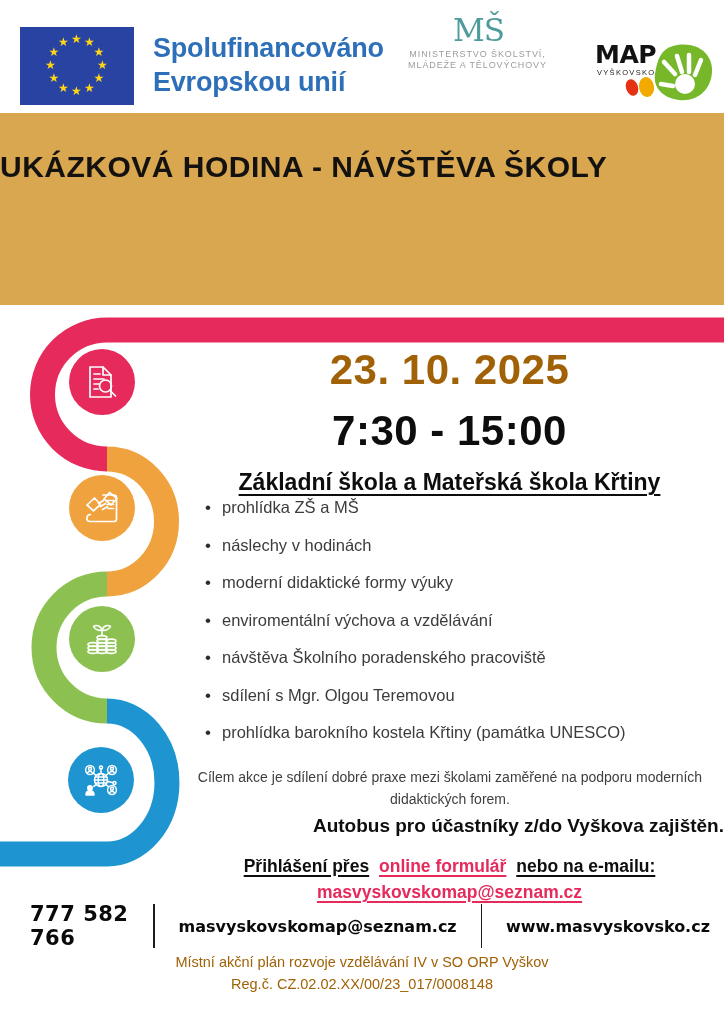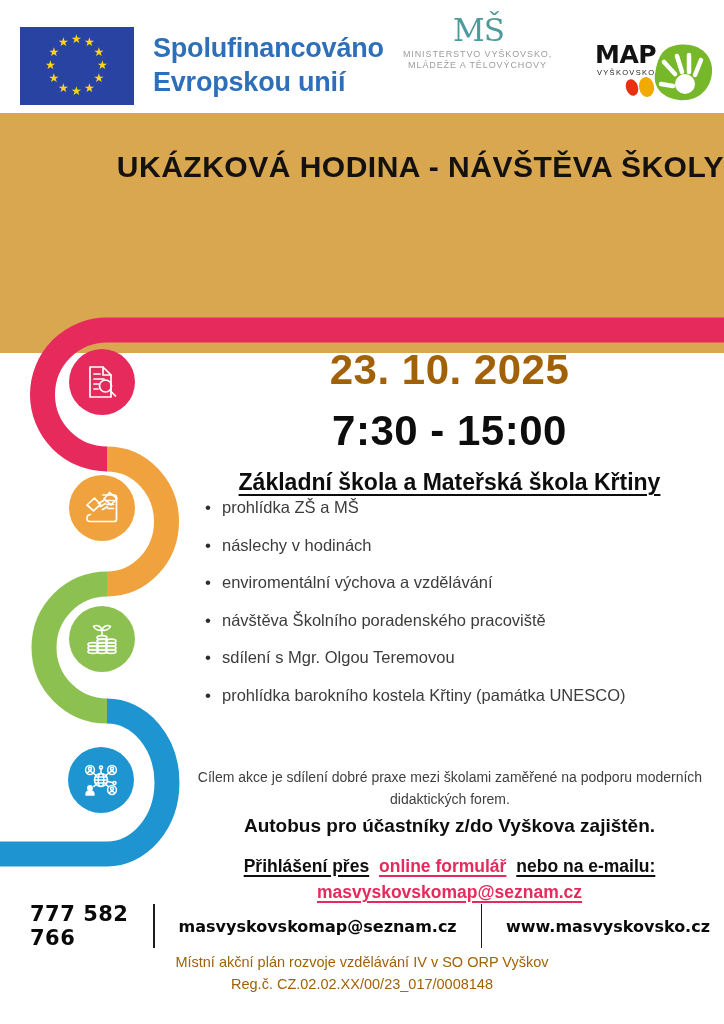--- a/index.html
+++ b/index.html
@@ -20,36 +20,36 @@
   .msmt-mono .l2 { padding-left:20px; }
   .msmt-name { margin-top:6px; font-size:9px; line-height:11px; letter-spacing:0.9px; color:var(--ministry_gray); }
   .map-logo { position:absolute; left:593px; top:42px; width:124px; height:64px; }
   .map-title { position:absolute; left:2px; top:0px; font-family:"DejaVu Sans", sans-serif; font-weight:700; font-size:25px; line-height:25px; color:#121212; letter-spacing:-0.5px; }
   .map-numeral { position:absolute; left:71px; top:15px; font-size:10px; font-weight:700; color:var(--map_green); }
   .map-region { position:absolute; left:4px; top:26px; font-size:7.5px; letter-spacing:1.3px; color:#1c1c1c; }
   .map-dot-red { position:absolute; left:33px; top:37px; width:12px; height:17px; border-radius:50%; background:var(--map_red); transform:rotate(-18deg); }
   .map-dot-yellow { position:absolute; left:46px; top:35px; width:15px; height:20px; border-radius:50%; background:var(--map_yellow); transform:rotate(-10deg); }
   .map-leaf { position:absolute; left:58px; top:0px; }
   
-  .banner { position:absolute; left:0; top:113px; width:724px; height:240px; background:var(--tan); text-align:right; }
+  .banner { position:absolute; left:0; top:113px; width:724px; height:192px; background:var(--tan); text-align:left; }
   .banner-title { padding-top:37px; font-size:30px; font-weight:700; letter-spacing:0.5px; color:#141210; }
   .banner-sub { margin-top:23px; font-size:23px; font-weight:700; line-height:37px; color:#121212; }
   
   .road { position:absolute; left:0; top:305px; }
   
   .content { position:absolute; left:175px; top:305px; width:549px; text-align:center; }
   .event-date { margin-top:41px; font-size:42px; font-weight:700; letter-spacing:0.5px; color:#a16207; }
   .event-time { margin-top:13px; font-size:42px; font-weight:700; letter-spacing:0.5px; color:#0d0d0d; }
   .event-location { margin-top:14px; font-size:23px; font-weight:700; color:#0d0d0d;
                     text-decoration:underline; text-decoration-thickness:2px; text-underline-offset:4px; }
   .bullets { position:absolute; left:205px; top:499px; width:510px; margin:0; padding:0; list-style:none; text-align:left; }
   .bullets li { display:flex; margin-bottom:20.5px; font-size:16.5px; line-height:17px; color:var(--text_dark); }
   .bullets li::before { content:"\2022"; width:17px; flex:0 0 17px; font-size:17px; color:#2d2d2d; }
   .goal-note { position:absolute; left:185px; top:766px; width:530px; font-size:14px; line-height:22px; color:#3e3e3e; text-align:center; }
-  .bus-note { position:absolute; left:175px; top:815px; width:549px; text-align:center; font-size:19px; font-weight:700; color:#0e0e0e; }
+  .bus-note { position:absolute; left:175px; top:815px; width:549px; text-align:right; font-size:19px; font-weight:700; color:#0e0e0e; }
   .signup { position:absolute; left:175px; top:856px; width:549px; text-align:center; font-size:17.5px; font-weight:700; }
   .signup .u-black { color:#0e0e0e; text-decoration:underline; text-decoration-thickness:2px; text-underline-offset:3px; }
   .signup .u-pink { color:var(--pink); text-decoration:underline; text-decoration-thickness:2px; text-underline-offset:3px; margin:0 5px; cursor:pointer; }
   .signup-email { position:absolute; left:175px; top:882px; width:549px; text-align:center; font-size:17.5px; font-weight:700; }
   .signup-email span { color:var(--pink); text-decoration:underline; text-decoration-thickness:2px; text-underline-offset:3px; cursor:pointer; }
   
   .contact-row { position:absolute; left:30px; top:903px; width:680px; height:46px;
                  display:flex; align-items:center; justify-content:flex-end; gap:24px; }
   .contact-phone { font-family:"DejaVu Sans", sans-serif; font-weight:700; font-size:21px; letter-spacing:0.5px; color:#0a0a0a; }
   .contact-div { width:2px; height:44px; background:#1c1c1c; }
@@ -80,21 +80,21 @@
     </div>
     <div class="eu-text">
       <div>Spolufinancováno</div>
       <div>Evropskou unií</div>
     </div>
     <div class="msmt">
       <div class="msmt-mono">
         <div class="l1">MŠ</div>
       </div>
       <div class="msmt-name">
-        <div>MINISTERSTVO VYŠKOVSKO,</div>
+        <div>MINISTERSTVO ŠKOLSTVÍ,</div>
         <div>MLÁDEŽE A TĚLOVÝCHOVY</div>
       </div>
     </div>
     <div class="map-logo">
       <span class="map-title">MAP</span>
       <span class="map-numeral">IV</span>
       <span class="map-region">VYŠKOVSKO</span>
       <span class="map-dot-red"></span>
       <span class="map-dot-yellow"></span>
       <svg class="map-leaf" width="64" height="62" viewBox="0 0 64 62">
@@ -194,20 +194,21 @@
 
   <div class="content">
     <div class="event-date">23. 10. 2025</div>
     <div class="event-time">7:30 - 15:00</div>
     <div class="event-location">Základní škola a Mateřská škola Křtiny</div>
   </div>
 
   <ul class="bullets">
     <li>prohlídka ZŠ a MŠ</li>
     <li>náslechy v hodinách</li>
+    <li>moderní didaktické formy výuky</li>
     <li>enviromentální výchova a vzdělávání</li>
     <li>návštěva Školního poradenského pracoviště</li>
     <li>sdílení s Mgr. Olgou Teremovou</li>
     <li>prohlídka barokního kostela Křtiny (památka UNESCO)</li>
   </ul>
 
   <div class="goal-note">Cílem akce je sdílení dobré praxe mezi školami zaměřené na podporu moderních didaktických forem.</div>
   <div class="bus-note">Autobus pro účastníky z/do Vyškova zajištěn.</div>
 
   <div class="signup">

